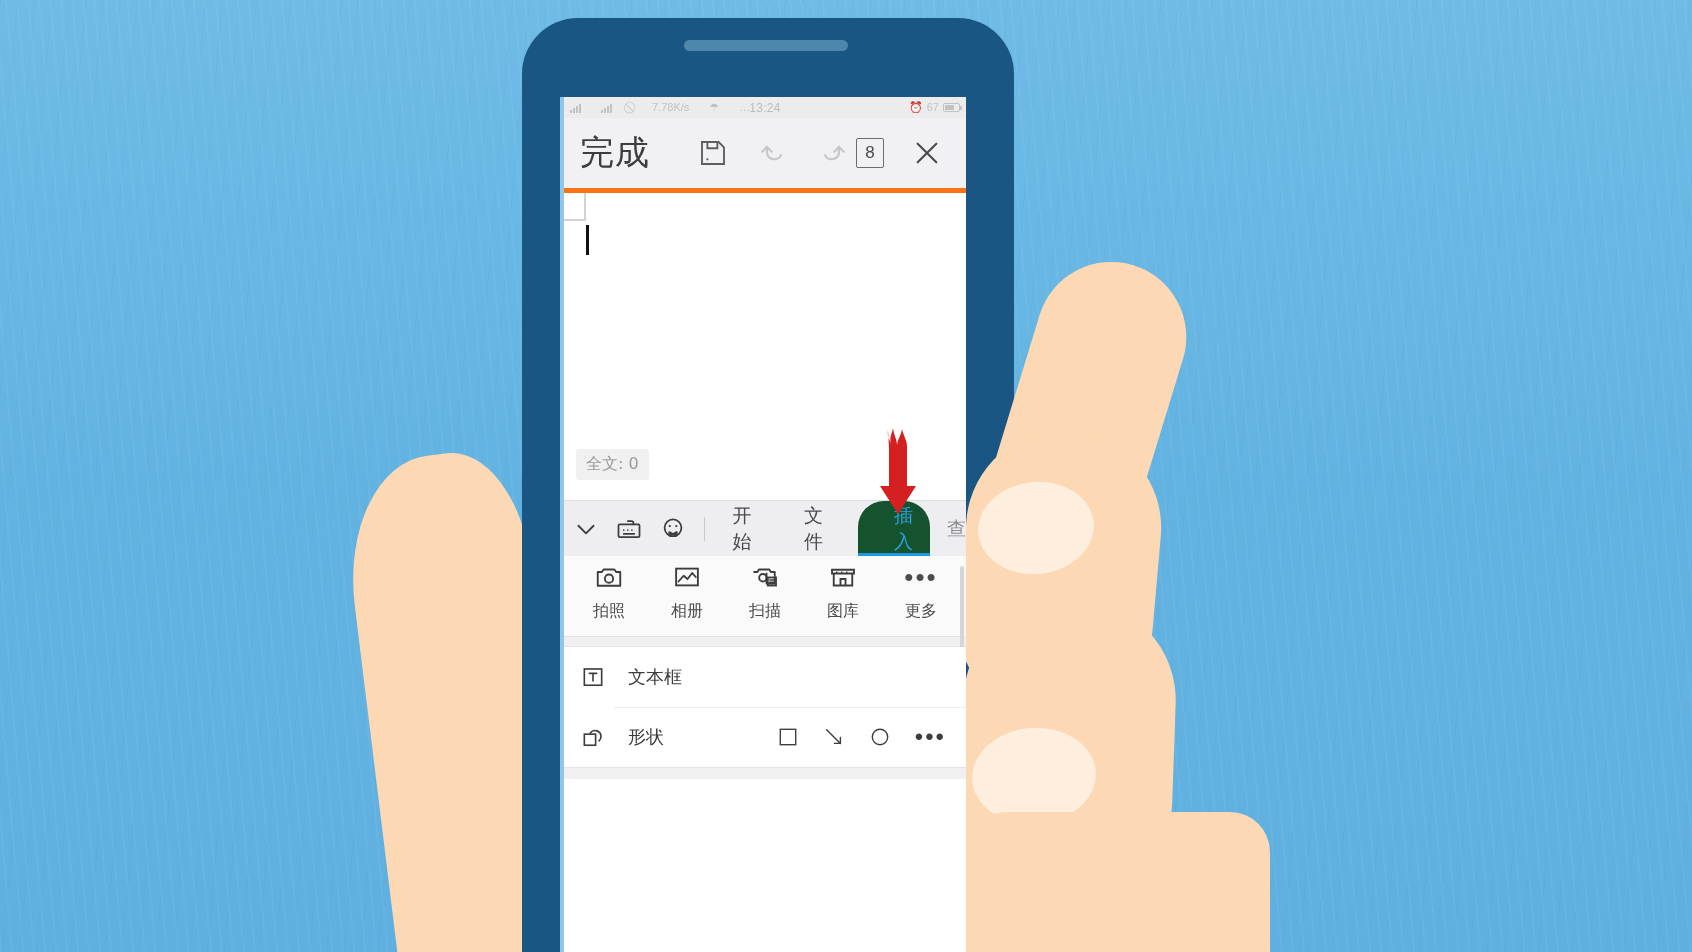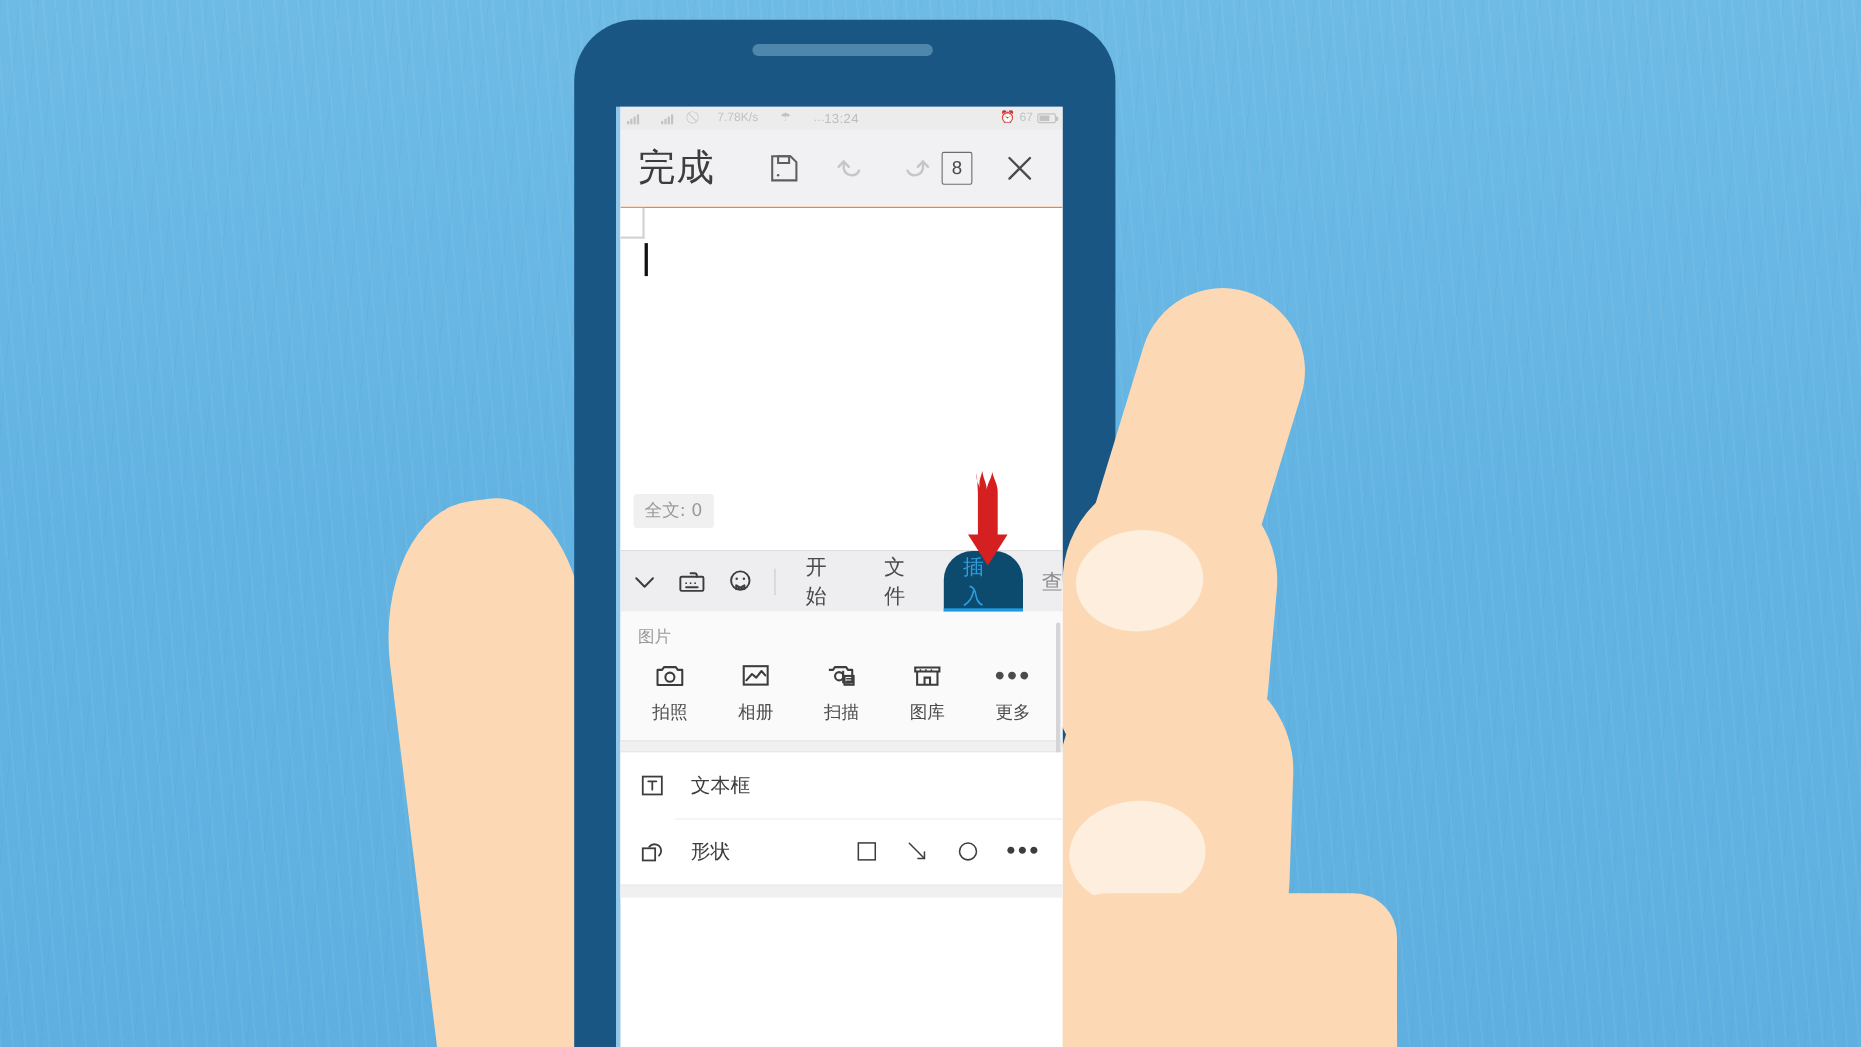--- a/index.html
+++ b/index.html
@@ -181,21 +181,21 @@
     margin-left: 20px;
     display: flex; align-items: center; justify-content: center;
     cursor: pointer;
   }
 
   
   .doc-area {
     position: relative;
     height: 312px;
     background: #ffffff;
-    border-top: 1px solid #f97316;
+    border-top: 5px solid #f97316;
   }
   .doc-corner-box {
     position: absolute;
     left: 0; top: 0;
     width: 22px; height: 28px;
     border-right: 2px solid #d3d3d5;
     border-bottom: 2px solid #d3d3d5;
     background: #ffffff;
   }
   .doc-caret {
@@ -241,22 +241,23 @@
     padding: 0 17px;
     display: flex; align-items: center; justify-content: center;
     font-size: 19px;
     color: #4a4a4c;
     font-family: "DejaVu Sans", sans-serif;
     cursor: pointer;
     position: relative;
   }
   .tab.active {
     color: #2f9ee0;
-    background: #0c4a6e;
+    background: #14532d;
     border-radius: 26px 26px 0 0;
+    text-align: right;
   }
   .tab.active::after {
     content: "";
     position: absolute;
     left: 0; right: 0; bottom: 0;
     height: 4px;
     background: #1f9ae0;
   }
   .tab.clipped { color: #8c8c8e; padding-right: 0; }
 
@@ -478,21 +479,20 @@
 
       <div class="tab">开始</div>
       <div class="tab">文件</div>
       <div class="tab active">插入</div>
       <div class="tab clipped">查</div>
     </div>
 
     <div class="panel">
       <div class="panel-scrollbar"></div>
 
-      <div class="section-label">图片</div>
 
       <div class="gallery">
 
         <div class="g-item">
           <div class="g-icon">
             <svg width="30" height="30" viewBox="0 0 24 24" fill="none" stroke="#3d3d3f" stroke-width="1.5">
               <path d="M3 8h3.3l1.4-2h8.6l1.4 2H21v11H3z" stroke-linejoin="round"></path>
               <circle cx="12" cy="13.3" r="3.3"></circle>
             </svg>
           </div>

